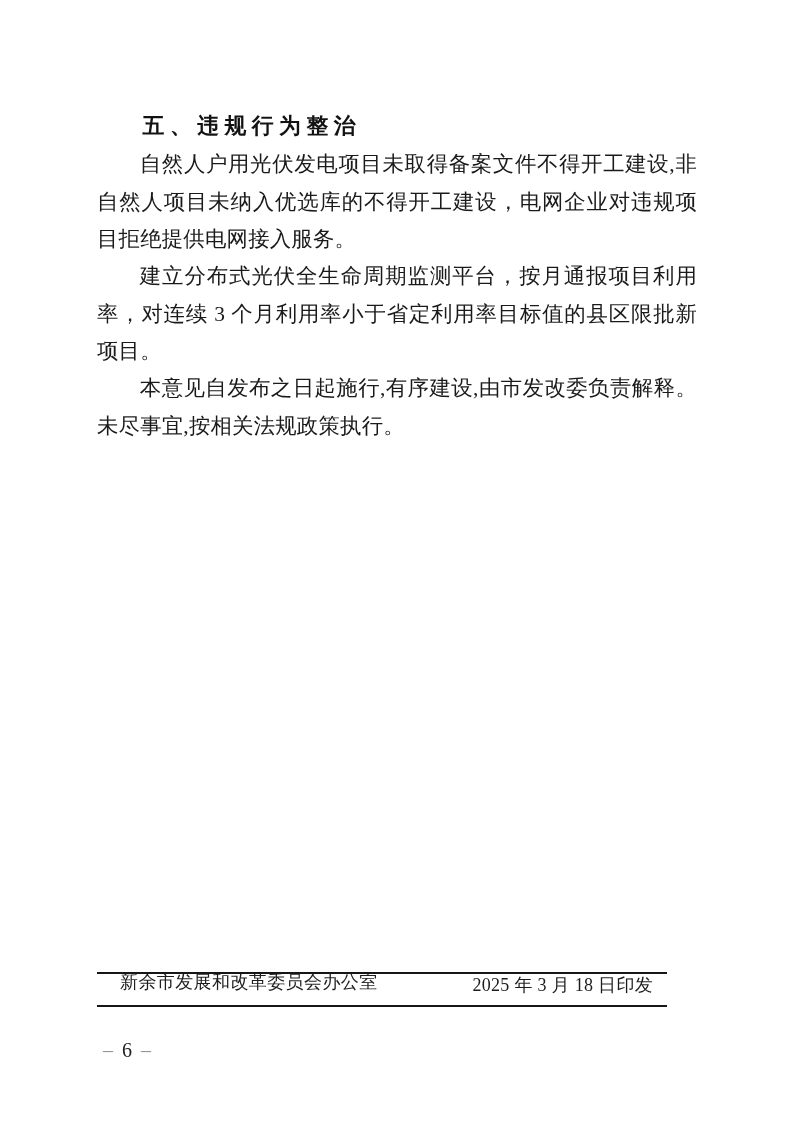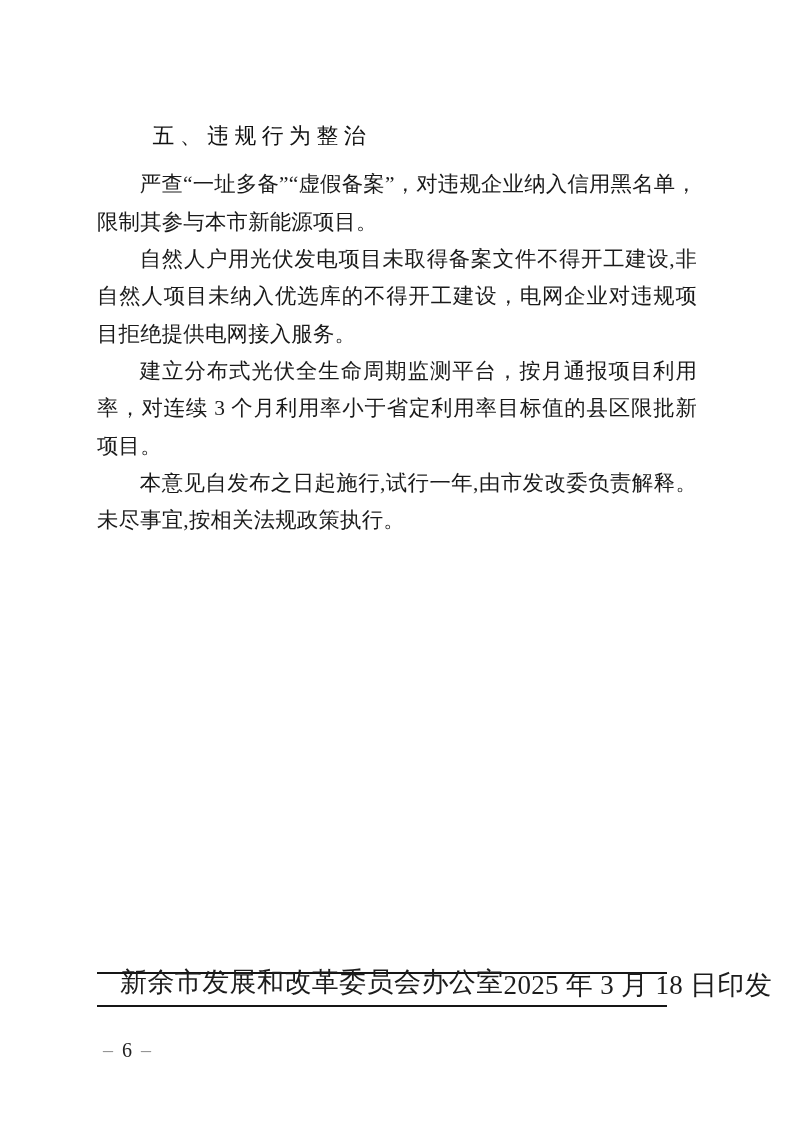--- a/index.html
+++ b/index.html
@@ -27,24 +27,24 @@
     line-height: 37.35px;
     text-align: justify;
     text-justify: inter-character;
     letter-spacing: 0.2px;
   }
   .doc-body p {
     margin: 0;
     text-indent: 2em;
   }
   .doc-body h2 {
-    margin: 12px;
+    margin: 2px;
     text-indent: 2em;
     font-family: "Liberation Sans", "DejaVu Sans", sans-serif;
-    font-weight: normal;
+    font-weight: bold;
     font-size: 21.8px;
     line-height: 37.35px;
     letter-spacing: 5.5px;
     color: #121212;
     text-align: left;
   }
   
   .rule {
     position: absolute;
     left: 97px;
@@ -58,21 +58,21 @@
     position: absolute;
     left: 97px;
     top: 974px;
     width: 570px;
     height: 15px;
     box-sizing: border-box;
     padding: 0 14px 0 23px;
     display: flex;
     justify-content: space-between;
     align-items: center;
-    font-size: 27px;
+    font-size: 18px;
     color: #1c1c1c;
     white-space: nowrap;
   }
   .colophon-row .issuer { letter-spacing: 0.4px; }
   .colophon-row .printdate { letter-spacing: 0.3px; margin-top: 6px; }
   
   .page-number {
     position: absolute;
     left: 103px;
     top: 1039px;
@@ -86,28 +86,27 @@
 </style>
 </head>
 <body>
 
 <div class="page">
 
   <div class="doc-body">
 
     <h2>五、违规行为整治</h2>
 
-    <p>严查“一址多备”“虚假备案”，对违规企业纳入信用黑名单，限制其参与本市新能源项目。</p>
 
     <p>自然人户用光伏发电项目未取得备案文件不得开工建设,非自然人项目未纳入优选库的不得开工建设，电网企业对违规项目拒绝提供电网接入服务。</p>
 
     <p>建立分布式光伏全生命周期监测平台，按月通报项目利用率，对连续 3 个月利用率小于省定利用率目标值的县区限批新项目。</p>
 
 
-    <p>本意见自发布之日起施行,试行一年,由市发改委负责解释。未尽事宜,按相关法规政策执行。</p>
+    <p>本意见自发布之日起施行,有序建设,由市发改委负责解释。未尽事宜,按相关法规政策执行。</p>
   </div>
 
   <div class="rule rule-top"></div>
 
   <div class="colophon-row">
     <span class="issuer">新余市发展和改革委员会办公室</span>
     <span class="printdate">2025 年 3 月 18 日印发</span>
   </div>
 
   <div class="rule rule-bottom"></div>

